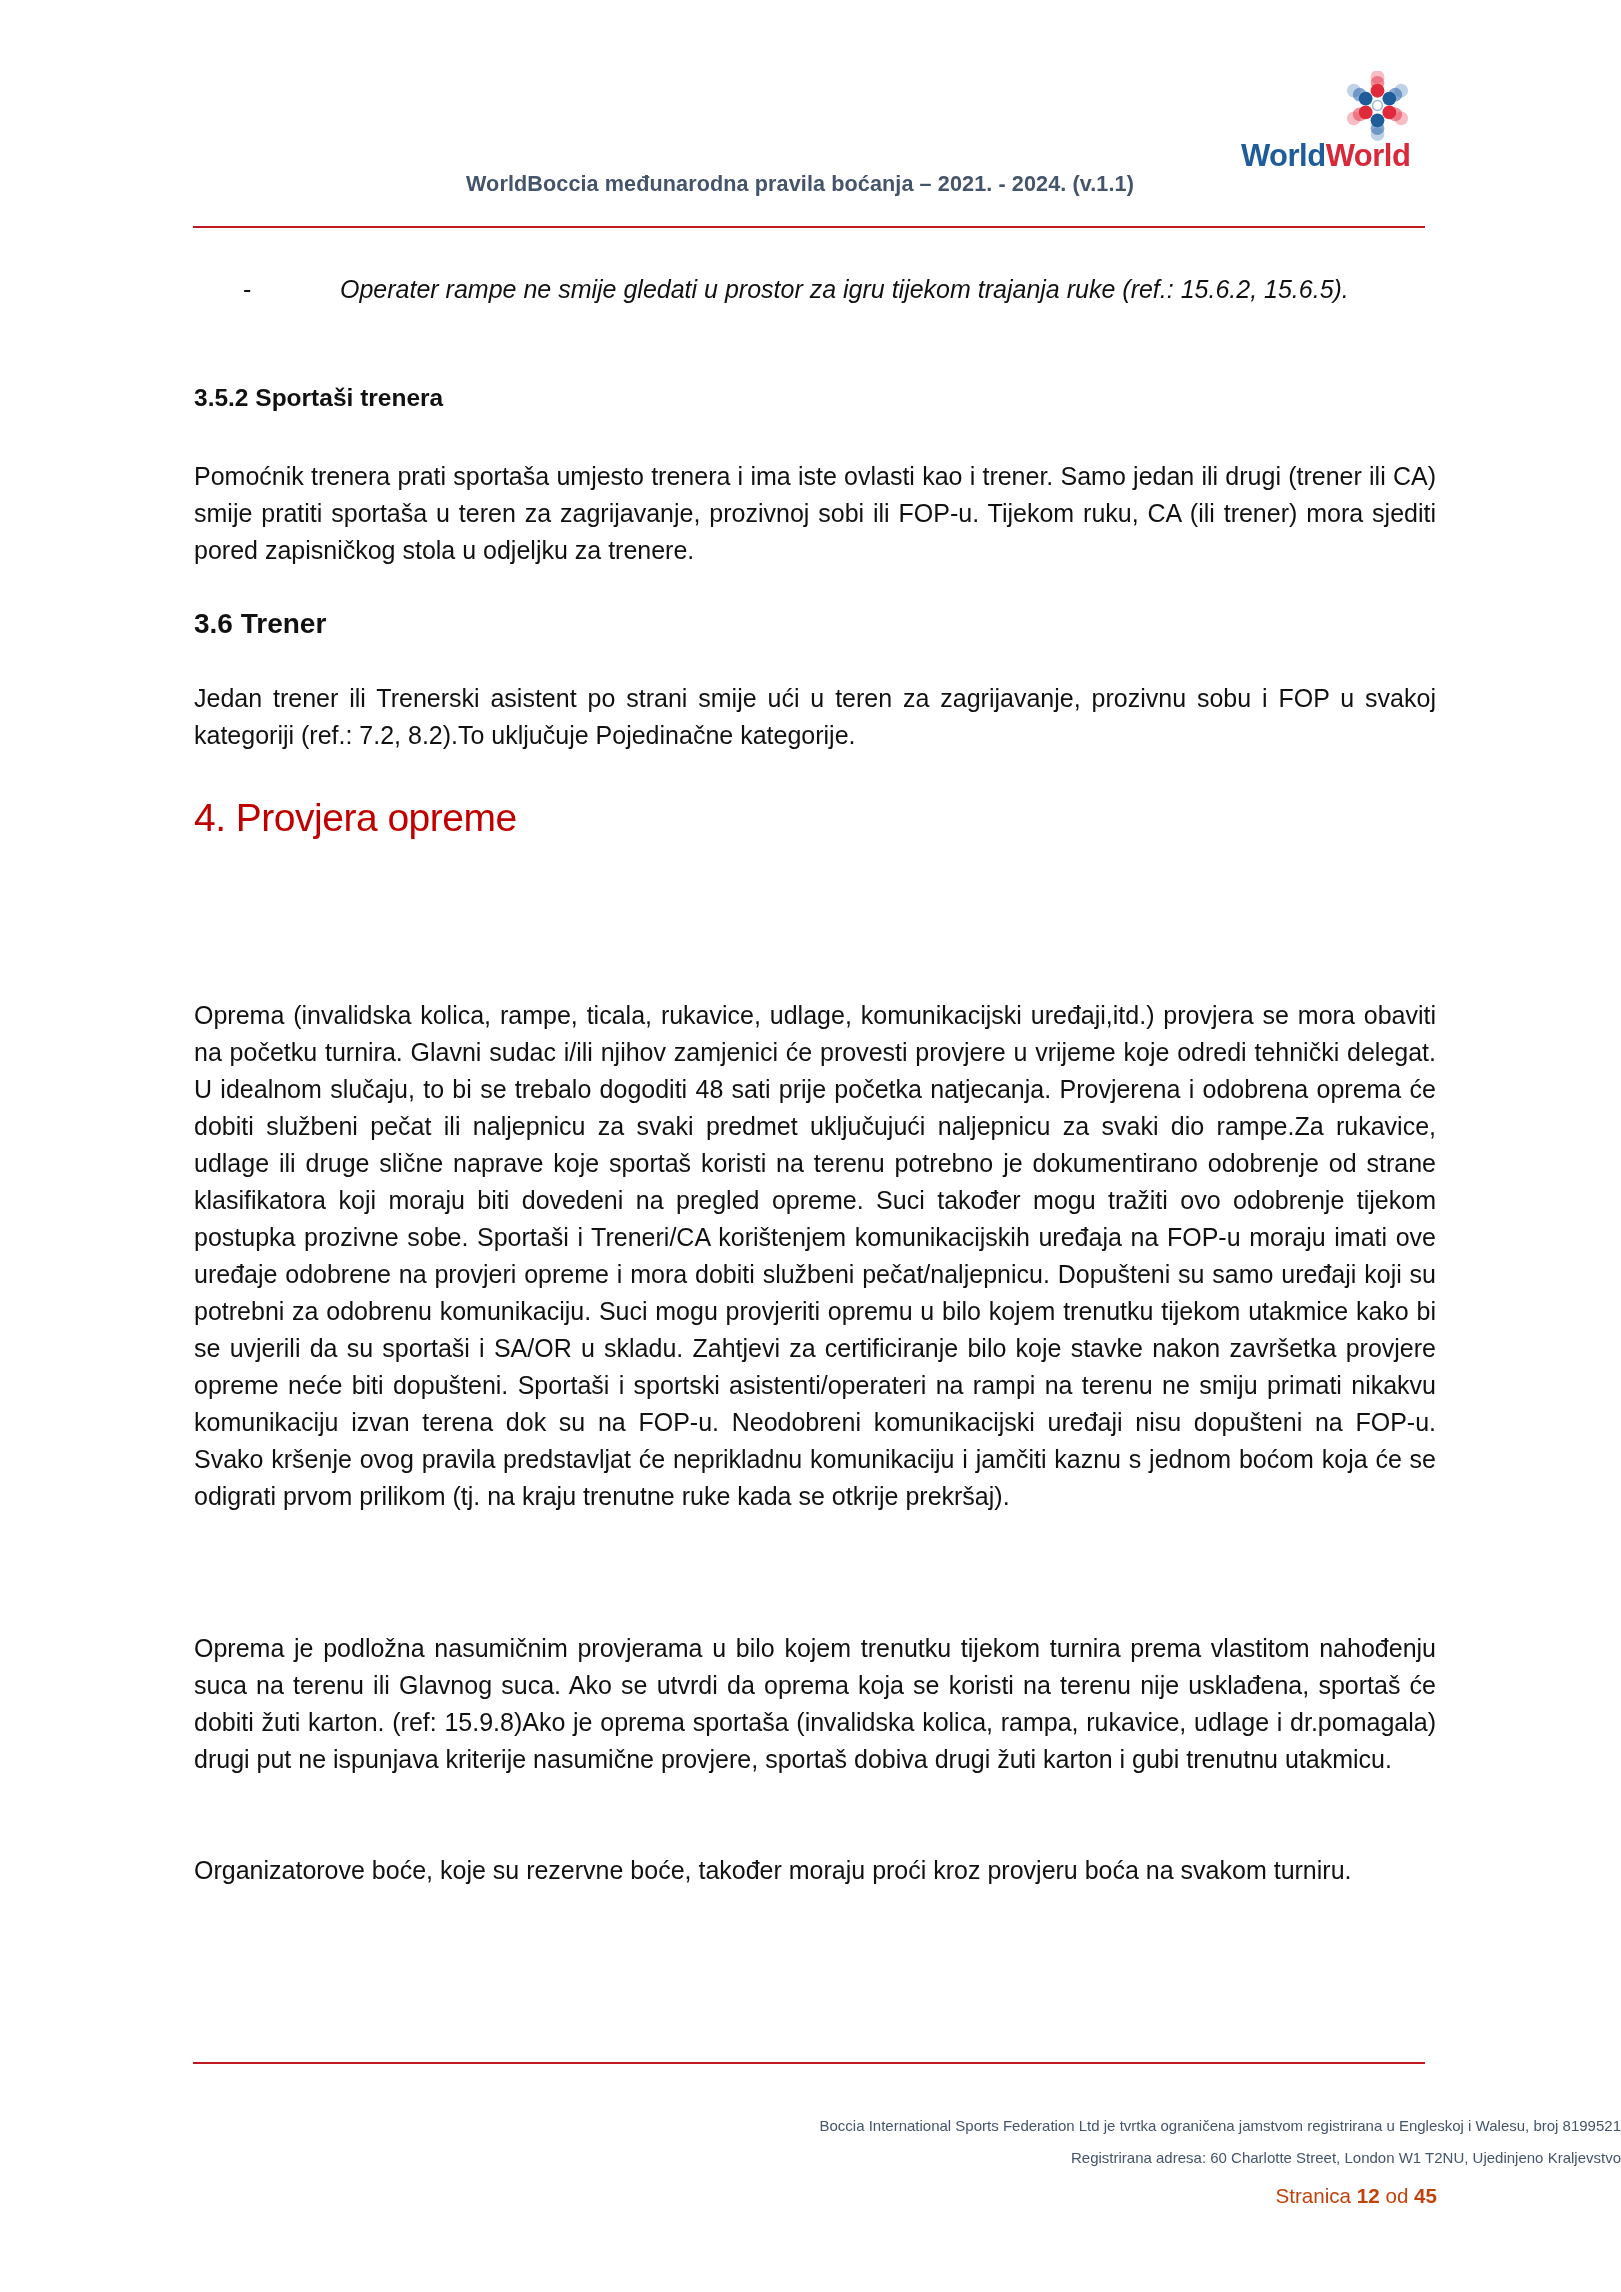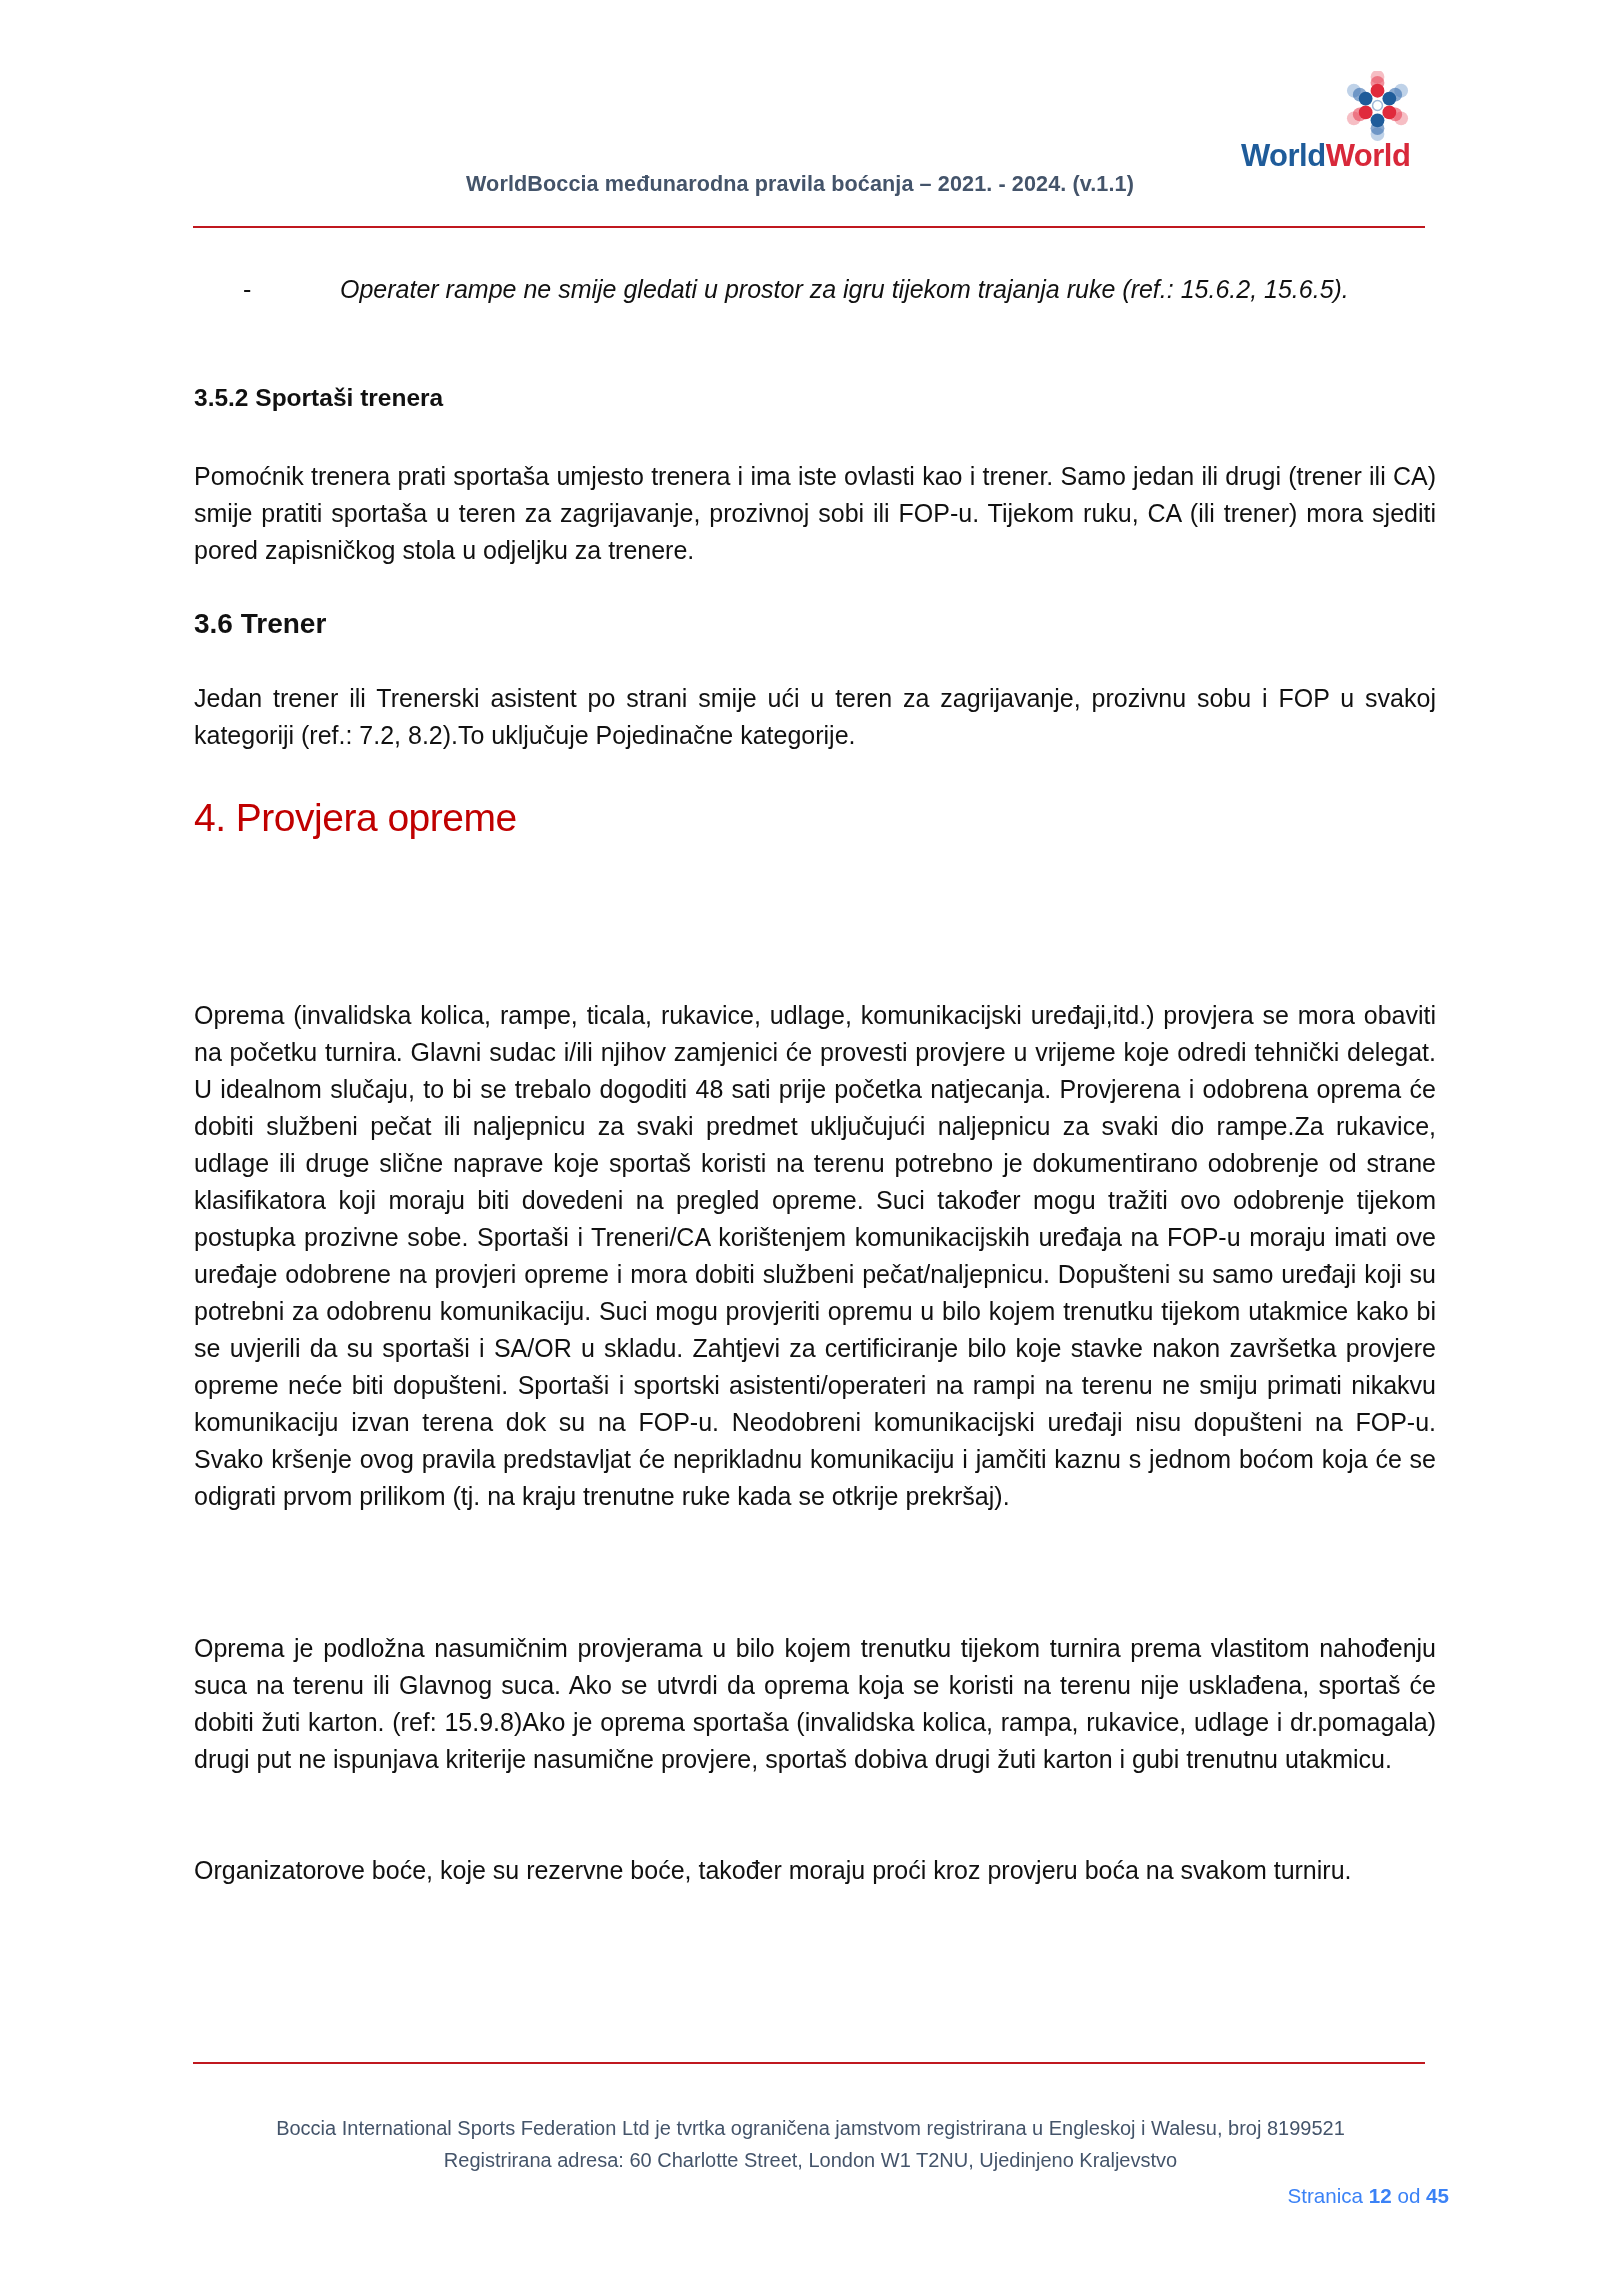--- a/index.html
+++ b/index.html
@@ -109,30 +109,30 @@
     left: 194px;
     font-size: 39px;
     color: #c00000;
     letter-spacing: -0.5px;
   }
 
   
   .footer-line {
     position: absolute;
     left: 0; width: 1621px;
-    text-align: center;
-    font-size: 20px;
+    text-align: right;
+    font-size: 15px;
     color: #44546a;
   }
   .page-num {
     position: absolute;
-    right: 172px;
+    right: 184px;
     top: 2184px;
     font-size: 20.6px;
-    color: #3b82f6;
+    color: #c2410c;
     margin-left: 32px;
   }
   .page-num b { font-weight: bold; }
 </style>
 </head>
 <body>
 
 <div class="page">
 
   <div class="logo">

